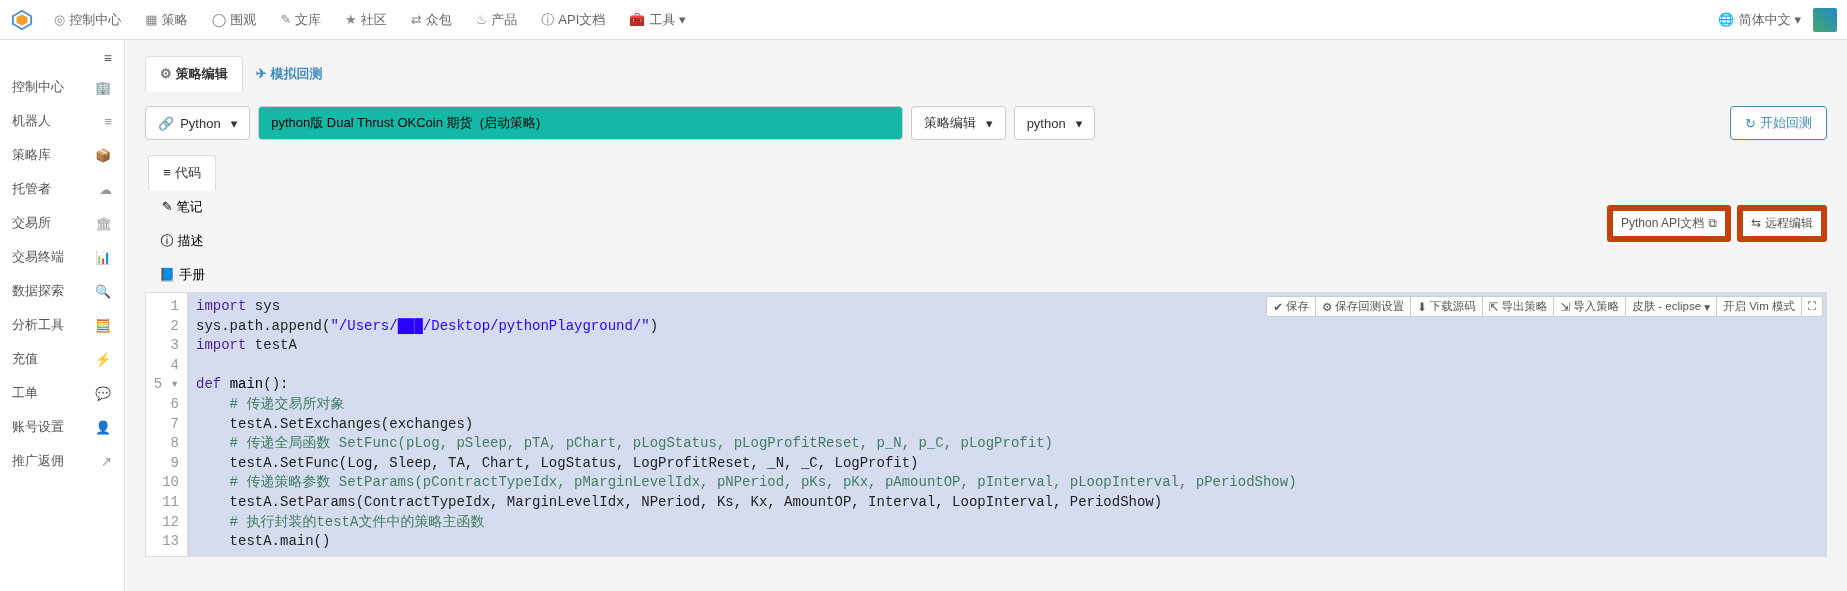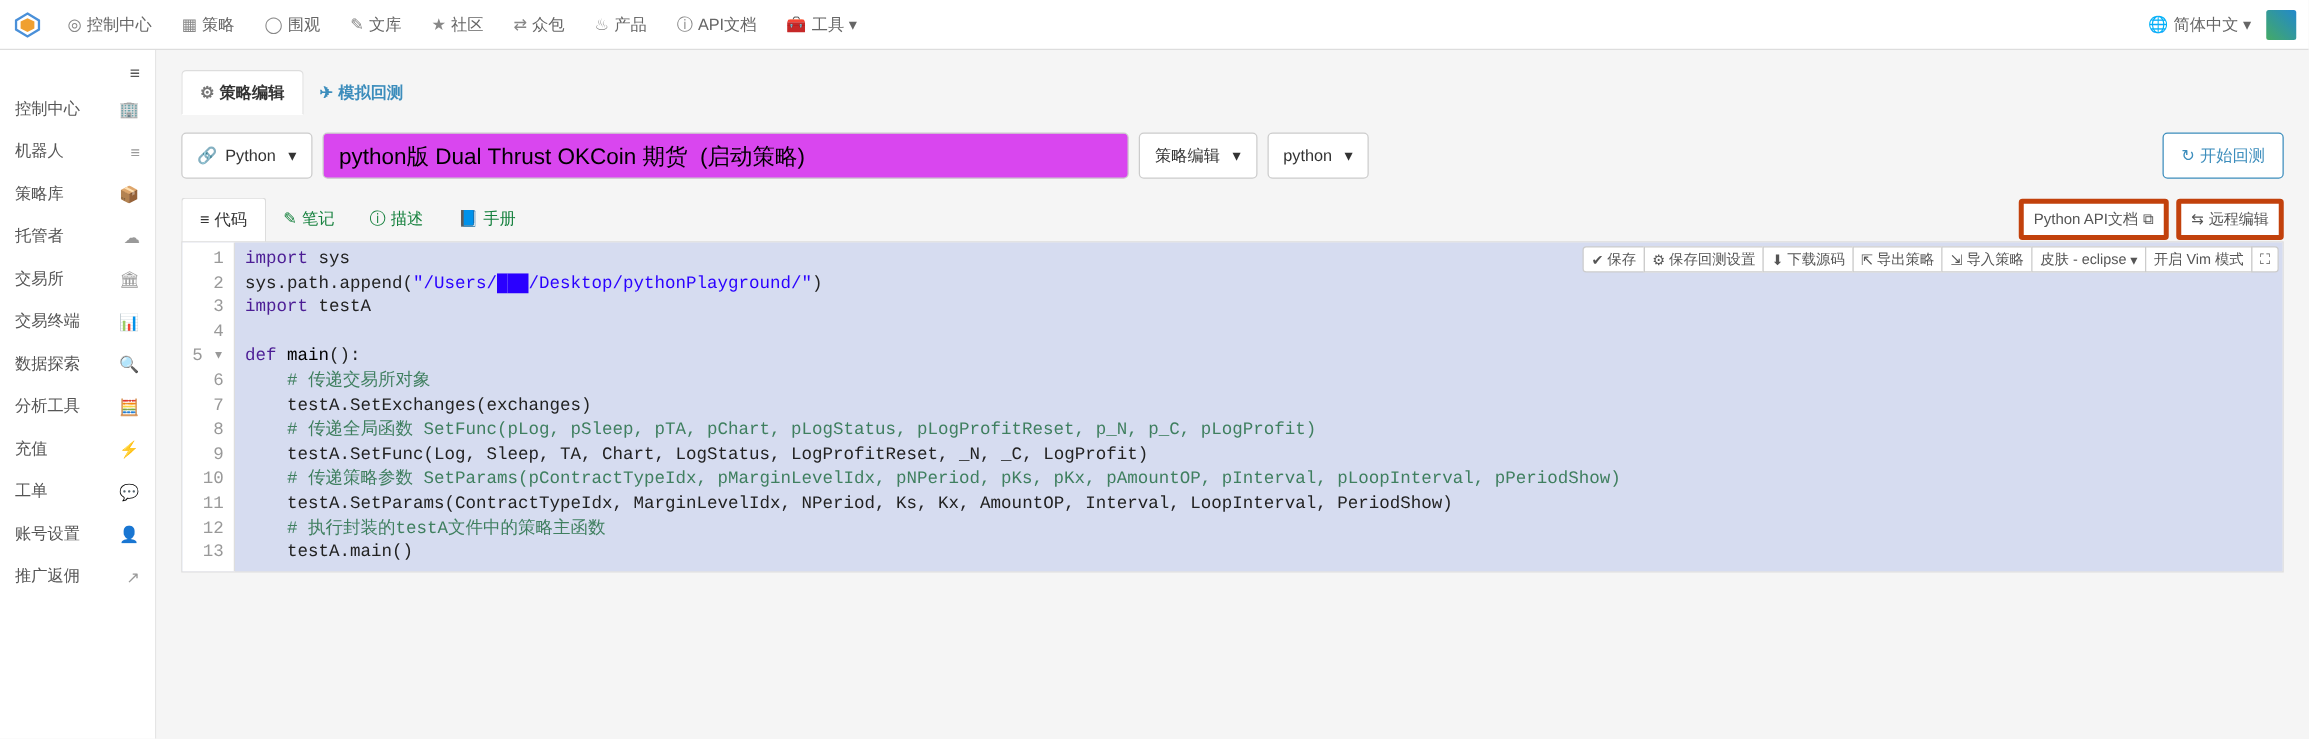--- a/index.html
+++ b/index.html
@@ -21,27 +21,27 @@
 .main { flex: 1; padding: 16px 20px; overflow: auto; }
 
 .tabs1 { display: flex; align-items: center; margin-bottom: 14px; }
 .tabs1 .tab { background: #fff; border: 1px solid #ddd; border-bottom: 1px solid #fff; padding: 8px 14px; cursor: pointer; font-size: 13px; border-radius: 4px 4px 0 0; margin-right: -1px; position: relative; z-index: 1; font-weight: bold; }
 .tabs1 .tab.inactive { border: none; border-bottom: 1px solid transparent; color: #3c8dbc; background: transparent; }
 .tabs1 .tab .icon { margin-right: 4px; color: #777; }
 .tabs1 .tab.inactive .icon { color: #3c8dbc; }
 
 .toolbar-row { display: flex; align-items: stretch; gap: 8px; margin-bottom: 14px; }
 .dropdown-btn { background: #fff; border: 1px solid #ccc; padding: 7px 12px; border-radius: 4px; cursor: pointer; display: inline-flex; align-items: center; gap: 6px; font-size: 13px; color: #333; }
-.strategy-name-input { flex: 1; background: #d946ef; border: 1px solid #ccc; padding: 7px 12px; border-radius: 4px; font-size: 18px; }
+.strategy-name-input { flex: 1; background: #14b8a6; border: 1px solid #ccc; padding: 7px 12px; border-radius: 4px; font-size: 13px; }
 .start-btn { background: #fff; border: 1px solid #3c8dbc; color: #3c8dbc; padding: 7px 14px; border-radius: 4px; cursor: pointer; font-size: 13px; display: inline-flex; align-items: center; gap: 4px; }
-.small-right-btn { background: #fff; border: 4px solid #c2410c; padding: 4px 8px; border-radius: 3px; cursor: pointer; font-size: 12px; color: #555; display: inline-flex; align-items: center; gap: 4px; }
+.small-right-btn { background: #fff; border: 6px solid #c2410c; padding: 4px 8px; border-radius: 3px; cursor: pointer; font-size: 12px; color: #555; display: inline-flex; align-items: center; gap: 4px; }
 
 .tabs2row { display: flex; align-items: center; }
-.tabs2 { display: flex; align-items: center; }
-.tabs2 .t2 { padding: 8px 14px; cursor: pointer; font-size: 13px; color: #15803d; }
+.tabs2 { display: flex; align-items: center; flex-direction: column; }
+.tabs2 .t2 { padding: 8px 14px; cursor: pointer; font-size: 13px; color: #000000; }
 .tabs2 .t2.active { background: #fff; border: 1px solid #ddd; border-bottom: 1px solid #fff; color: #333; border-radius: 3px 3px 0 0; position: relative; top: 1px; }
 .tabs2 .t2 .icon { margin-right: 4px; }
 .tabs2row .right-tools { margin-left: auto; display: flex; gap: 6px; }
 
 .editor-wrap { border: 1px solid #ddd; background: #eee; position: relative; }
 .editor-toolbar { position: absolute; top: 3px; right: 3px; display: flex; gap: 0; z-index: 2; }
 .editor-toolbar .eb { background: #fff; border: 1px solid #ccc; padding: 2px 6px; font-size: 11.5px; color: #555; cursor: pointer; margin-left: -1px; display: inline-flex; align-items: center; gap: 3px; }
 .editor-toolbar .eb:first-child { border-top-left-radius: 3px; border-bottom-left-radius: 3px; }
 .editor-toolbar .eb:last-child { border-top-right-radius: 3px; border-bottom-right-radius: 3px; }
 

